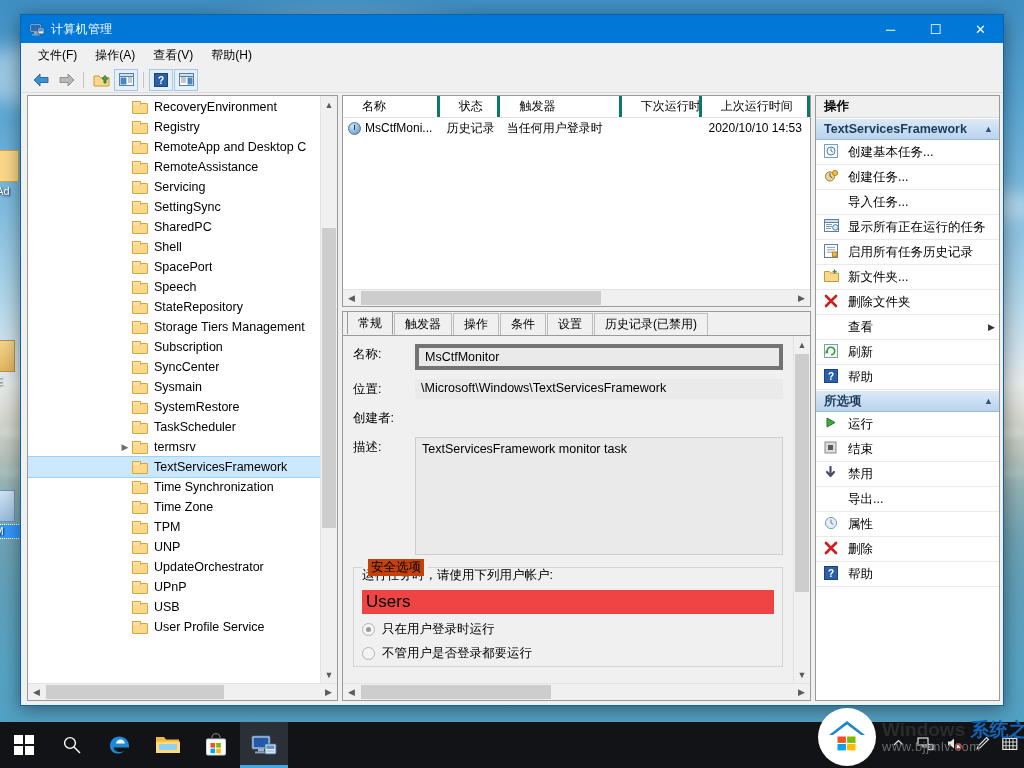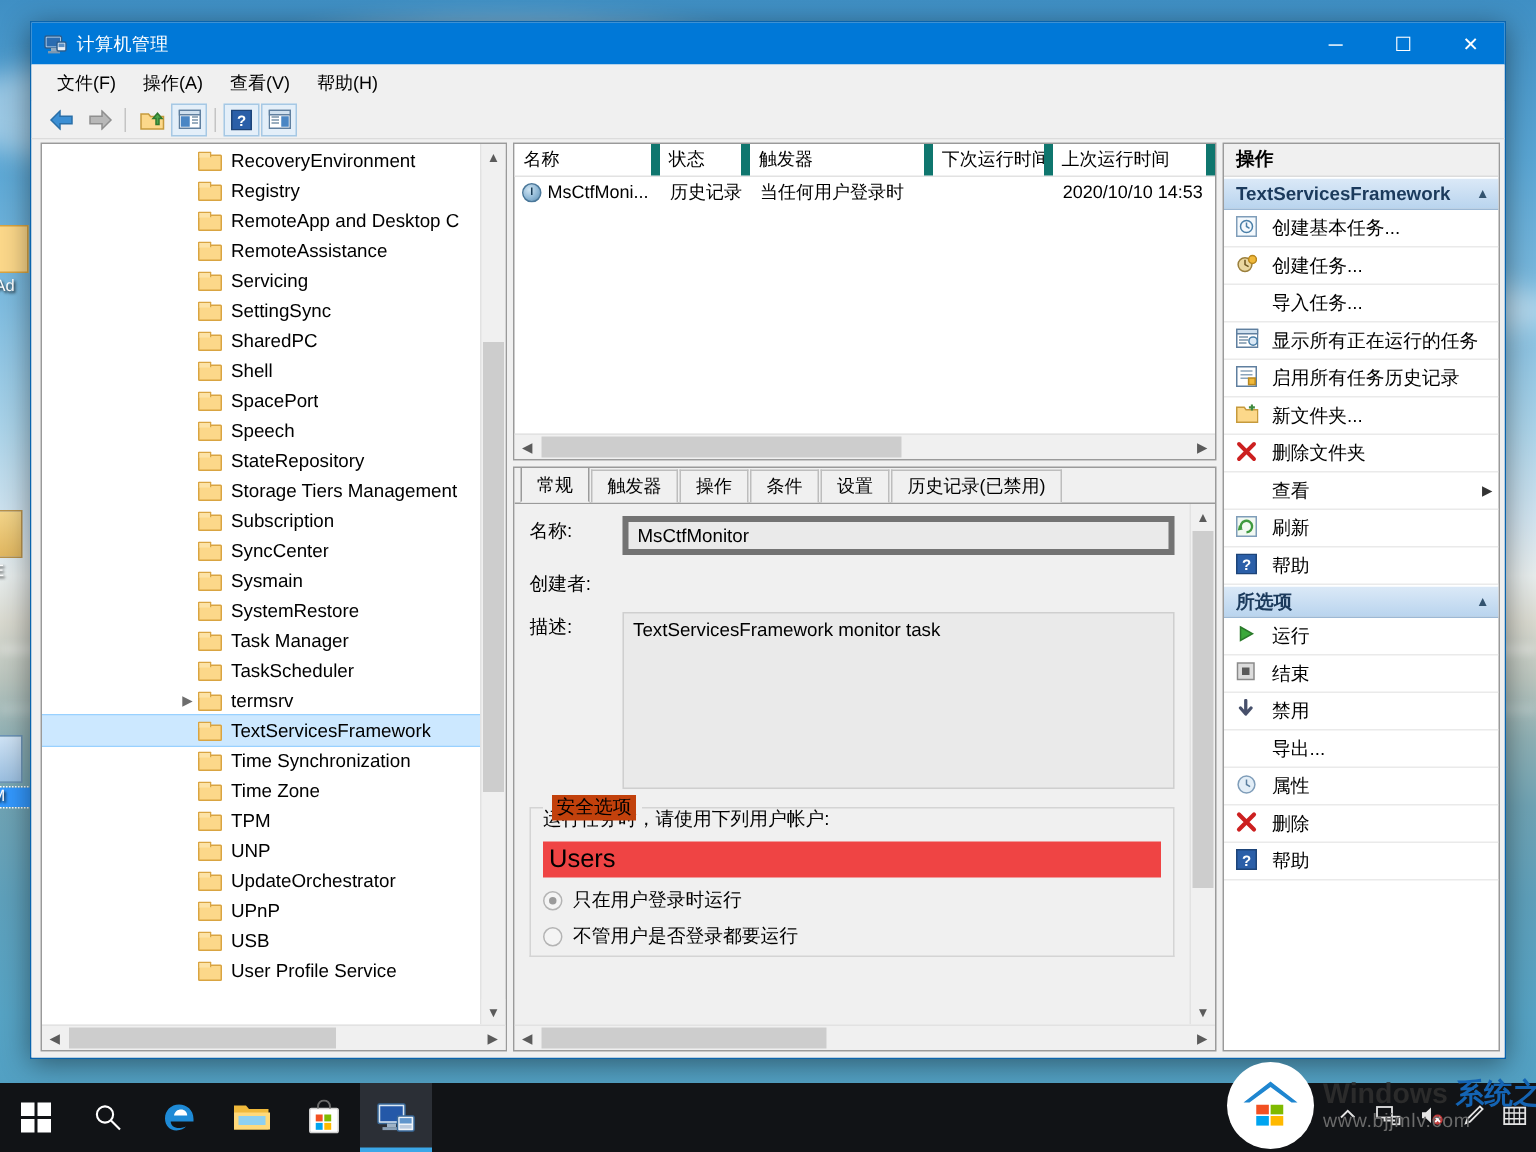--- a/index.html
+++ b/index.html
@@ -263,22 +263,22 @@
     height: 22px;
     flex: none;
     display: flex;
     background: #fff;
     border-bottom: 1px solid #e2e2e2;
     font-size: 12px;
     color: #000;
   }
   .lv-head .col {
     display: flex; align-items: center;
-    padding-left: 6px;
-    border-right: 6px solid #0f766e;
+    padding-left: 19px;
+    border-right: 3px solid #0f766e;
     white-space: nowrap;
     overflow: hidden;
   }
   .lv-body { flex: 1; position: relative; overflow: hidden; }
   .lv-row {
     height: 20px;
     display: flex; align-items: center;
     font-size: 12px;
   }
   .lv-row .cell {
@@ -703,24 +703,20 @@
               <span class="folder"></span>
               <span class="tlabel">SyncCenter</span>
             </div>
             <div class="tnode">
               <span class="folder"></span>
               <span class="tlabel">Sysmain</span>
             </div>
             <div class="tnode">
               <span class="folder"></span>
               <span class="tlabel">SystemRestore</span>
-            </div>
-            <div class="tnode">
-              <span class="folder"></span>
-              <span class="tlabel">Task Manager</span>
             </div>
             <div class="tnode">
               <span class="folder"></span>
               <span class="tlabel">TaskScheduler</span>
             </div>
             <div class="tnode">
               <span class="chev">▶</span>
               <span class="folder"></span>
               <span class="tlabel">termsrv</span>
             </div>
@@ -816,20 +812,24 @@
           </div>
 
         <div class="detail-body">
           <div class="detail-inner">
 
             <div class="frow">
               <span class="flabel">名称:</span>
               <span class="fval-box">MsCtfMonitor</span>
             </div>
 
+            <div class="frow">
+              <span class="flabel">位置:</span>
+              <span class="fval-plain">\Microsoft\Windows\TextServicesFramework</span>
+            </div>
 
             <div class="frow">
               <span class="flabel">创建者:</span>
               <span class="fval-empty"></span>
             </div>
 
             <div class="frow">
               <span class="flabel">描述:</span>
               <span class="fval-desc">TextServicesFramework monitor task</span>
             </div>

